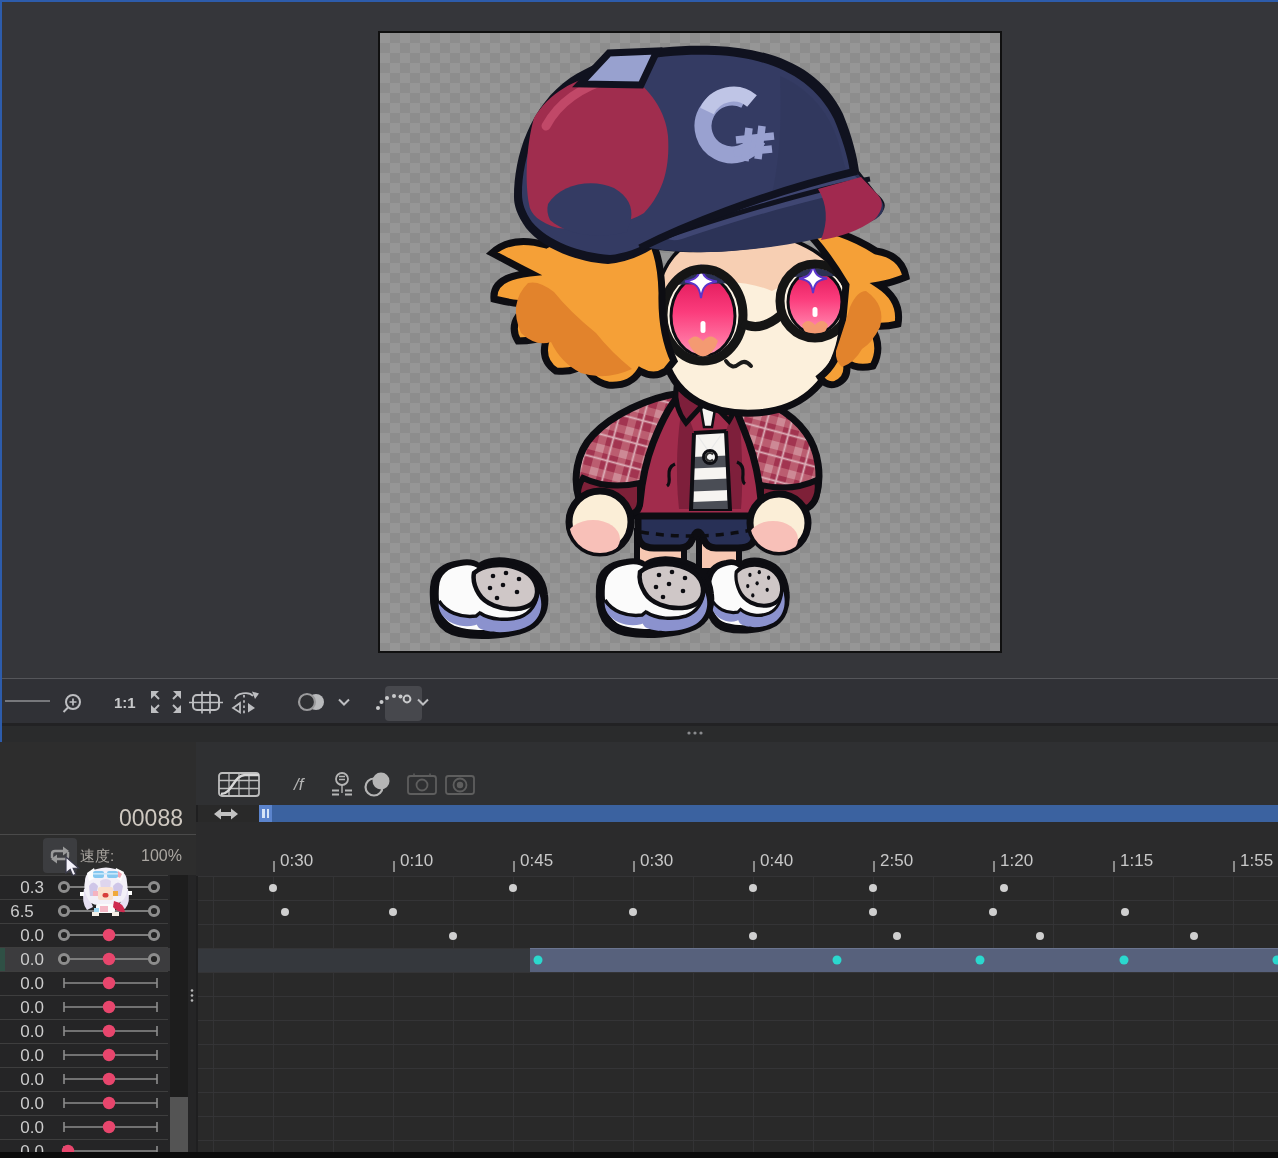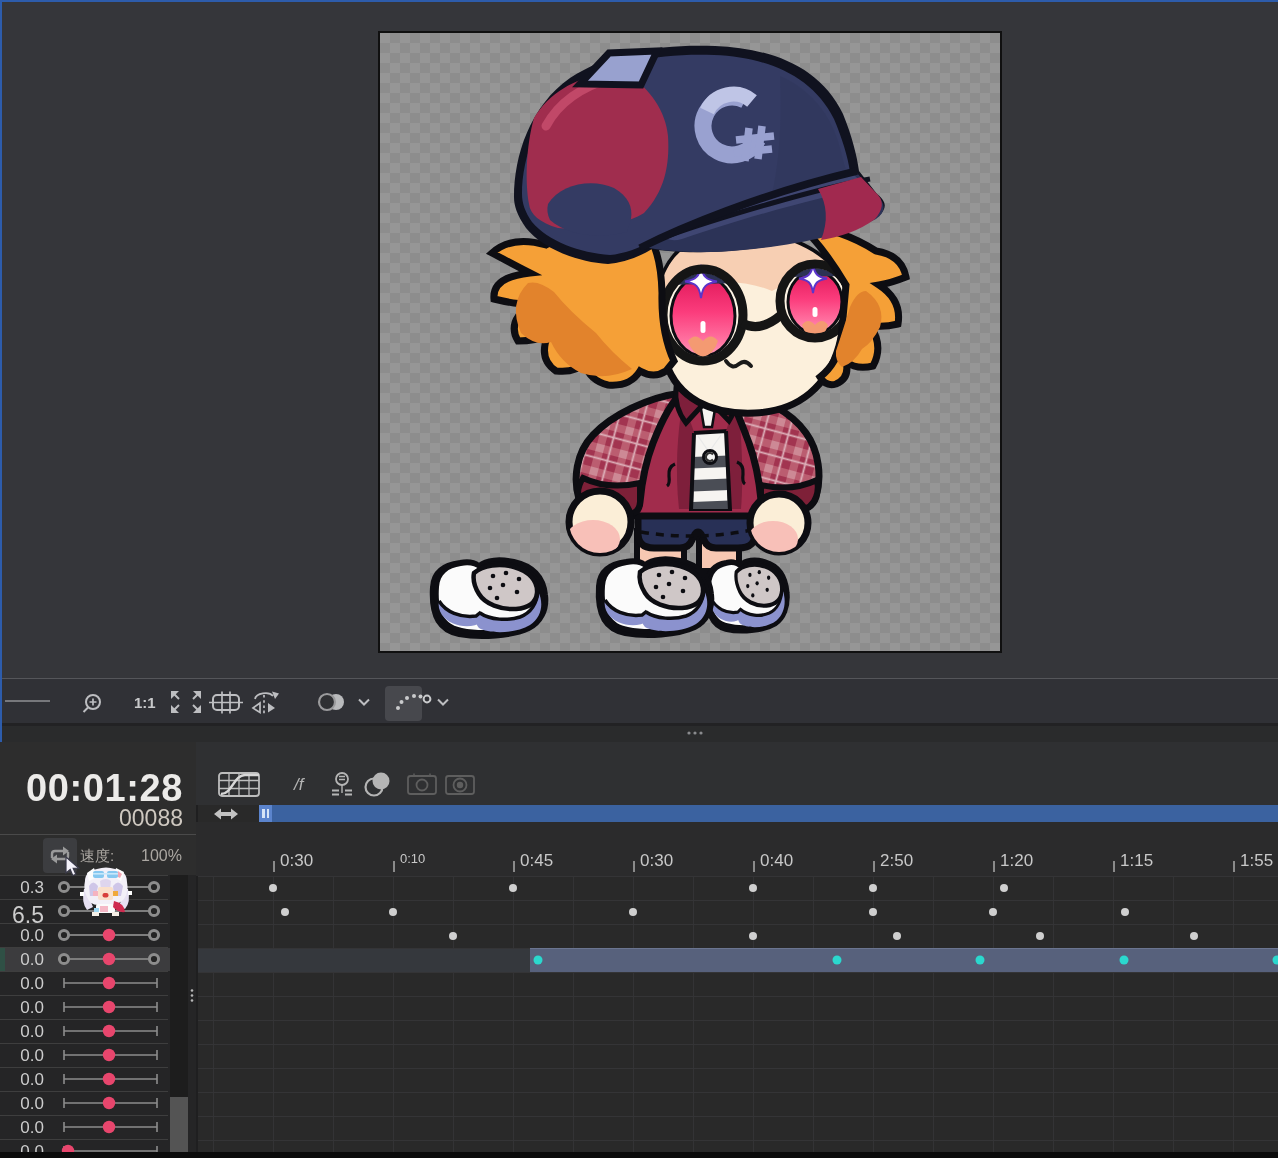--- a/index.html
+++ b/index.html
@@ -209,21 +209,21 @@
 </svg>
 
     </div>
   </div>
 
   <div class="abs" style="left:0;top:0;width:1278px;height:2px;background:#2d5cab;"></div>
   <div class="abs" style="left:0;top:0;width:2px;height:766px;background:#2d5cab;"></div>
 
   <div class="abs" style="left:5px;top:700px;width:45px;height:2px;background:#77787c;"></div>
   <div class="abs" style="left:385px;top:686px;width:37px;height:35px;background:#47484d;border-radius:4px;"></div>
-  <div class="abs" style="left:76px;top:686px;width:380px;height:32px;">
+  <div class="abs" style="left:56px;top:686px;width:380px;height:32px;">
     <svg width="380" height="32" viewBox="0 0 380 32">
       <g stroke="#bdbec1" fill="none" stroke-width="2">
         <circle cx="17" cy="16" r="7"></circle>
         <path d="M12,21.5 L7.5,26"></path>
         <path d="M13.5,16 L20.5,16 M17,12.5 L17,19.5" stroke-width="1.7"></path>
       </g>
       <text x="58" y="22" fill="#c8c9cb" font-size="15" font-weight="bold" font-family="Liberation Sans">1:1</text>
       <g stroke="#bdbec1" fill="#bdbec1" stroke-width="2">
         <path d="M103,13 L98,8" fill="none"></path>
           <path d="M95,5 L103,5 L95,13 Z" stroke="none"></path>
@@ -266,24 +266,20 @@
     <svg width="30" height="6">
         <g fill="#8a8b8e">
           <circle cx="3" cy="3" r="1.6"></circle>
           <circle cx="9" cy="3" r="1.6"></circle>
           <circle cx="15" cy="3" r="1.6"></circle>
         </g>
       </svg>
   </div>
 
   <div class="abs" style="left:0;top:742px;width:196px;height:133px;background:#2d2d2d;"></div>
-  <div class="abs" style="left:0;top:767px;width:196px;height:36px;color:#ecebe9;
-       font-size:38px;font-weight:bold;text-align:right;letter-spacing:0.6px;">
-    <span style="position:absolute;right:13px;top:0;">00:01:28</span>
-  </div>
   <div class="abs" style="right:1095px;top:805px;color:#cec8c0;font-size:23px;">00088</div>
   <div class="abs" style="left:0;top:834px;width:196px;height:1px;background:#4a4a4a;"></div>
 
   <div class="abs" style="left:43px;top:838px;width:34px;height:35px;background:#3c3d40;border-radius:4px;"></div>
   <div class="abs" style="left:48px;top:845px;width:24px;height:20px;">
     <svg width="24" height="20" viewBox="0 0 24 20">
       <g stroke="#9a9a9a" stroke-width="2.4" fill="none">
         <path d="M4,13 L4,9 Q4,6 7,6 L17,6"></path>
         <path d="M20,7 L20,11 Q20,14 17,14 L7,14"></path>
       </g>
@@ -308,21 +304,21 @@
   <div class="abs" style="left:0;top:1115px;width:168px;height:1px;background:#3e3e3e;"></div>
   <div class="abs" style="left:0;top:1139px;width:168px;height:1px;background:#3e3e3e;"></div>
   <div class="abs" style="left:0;top:948px;width:170px;height:23px;background:#3c3c3e;"></div>
   <div class="abs" style="left:0;top:948px;width:5px;height:23px;background:#2f5045;"></div>
   <div class="abs" style="left:0;top:878px;width:44px;color:#cccccc;font-size:17px;text-align:right;">0.3</div>
   <div class="abs" style="left:57px;top:878px;width:110px;height:18px;"><svg width="110" height="18" viewBox="0 0 110 18">
         <line x1="7" y1="9" x2="97" y2="9" stroke="#7d7d7d" stroke-width="2"></line>
         <circle cx="7" cy="9" r="4.6" fill="#252525" stroke="#8d8d8d" stroke-width="3"></circle>
         <circle cx="97" cy="9" r="4.6" fill="#252525" stroke="#8d8d8d" stroke-width="3"></circle>
       </svg></div>
-  <div class="abs" style="left:0;top:902px;width:44px;color:#cccccc;font-size:23px;text-align:right;">6.5</div>
+  <div class="abs" style="left:0;top:902px;width:44px;color:#cccccc;font-size:17px;text-align:center;">6.5</div>
   <div class="abs" style="left:57px;top:902px;width:110px;height:18px;"><svg width="110" height="18" viewBox="0 0 110 18">
         <line x1="7" y1="9" x2="97" y2="9" stroke="#7d7d7d" stroke-width="2"></line>
         <circle cx="7" cy="9" r="4.6" fill="#252525" stroke="#8d8d8d" stroke-width="3"></circle>
         <circle cx="97" cy="9" r="4.6" fill="#252525" stroke="#8d8d8d" stroke-width="3"></circle>
       </svg></div>
   <div class="abs" style="left:0;top:926px;width:44px;color:#cccccc;font-size:17px;text-align:right;">0.0</div>
   <div class="abs" style="left:57px;top:926px;width:110px;height:18px;"><svg width="110" height="18" viewBox="0 0 110 18">
         <line x1="7" y1="9" x2="97" y2="9" stroke="#7d7d7d" stroke-width="2"></line>
         <circle cx="7" cy="9" r="4.6" fill="#252525" stroke="#8d8d8d" stroke-width="3"></circle>
         <circle cx="97" cy="9" r="4.6" fill="#252525" stroke="#8d8d8d" stroke-width="3"></circle>
@@ -443,21 +439,21 @@
       <path d="M1,8 L8,2.5 L8,6 L18,6 L18,2.5 L25,8 L18,13.5 L18,10 L8,10 L8,13.5 Z" fill="#c2c2c2"></path>
     </svg>
   </div>
   <div class="abs" style="left:259px;top:805px;width:1019px;height:17px;background:#3b62a0;"></div>
   <div class="abs" style="left:259px;top:805px;width:13px;height:17px;background:#5b84cd;"></div>
   <div class="abs" style="left:262px;top:809px;width:2.5px;height:9px;background:#d6e4f7;"></div>
   <div class="abs" style="left:266.5px;top:809px;width:2.5px;height:9px;background:#d6e4f7;"></div>
   <div class="abs" style="left:273px;top:861px;width:2px;height:11px;background:#8a8a8a;"></div>
   <div class="abs" style="left:280px;top:851px;color:#c8c8c8;font-size:17px;">0:30</div>
   <div class="abs" style="left:393px;top:861px;width:2px;height:11px;background:#8a8a8a;"></div>
-  <div class="abs" style="left:400px;top:851px;color:#c8c8c8;font-size:13px;text-align:right;">0:10</div>
+  <div class="abs" style="left:400px;top:851px;color:#c8c8c8;font-size:17px;text-align:right;">0:10</div>
   <div class="abs" style="left:513px;top:861px;width:2px;height:11px;background:#8a8a8a;"></div>
   <div class="abs" style="left:520px;top:851px;color:#c8c8c8;font-size:17px;">0:45</div>
   <div class="abs" style="left:633px;top:861px;width:2px;height:11px;background:#8a8a8a;"></div>
   <div class="abs" style="left:640px;top:851px;color:#c8c8c8;font-size:17px;">0:30</div>
   <div class="abs" style="left:753px;top:861px;width:2px;height:11px;background:#8a8a8a;"></div>
   <div class="abs" style="left:760px;top:851px;color:#c8c8c8;font-size:17px;">0:40</div>
   <div class="abs" style="left:873px;top:861px;width:2px;height:11px;background:#8a8a8a;"></div>
   <div class="abs" style="left:880px;top:851px;color:#c8c8c8;font-size:17px;">2:50</div>
   <div class="abs" style="left:993px;top:861px;width:2px;height:11px;background:#8a8a8a;"></div>
   <div class="abs" style="left:1000px;top:851px;color:#c8c8c8;font-size:17px;">1:20</div>

